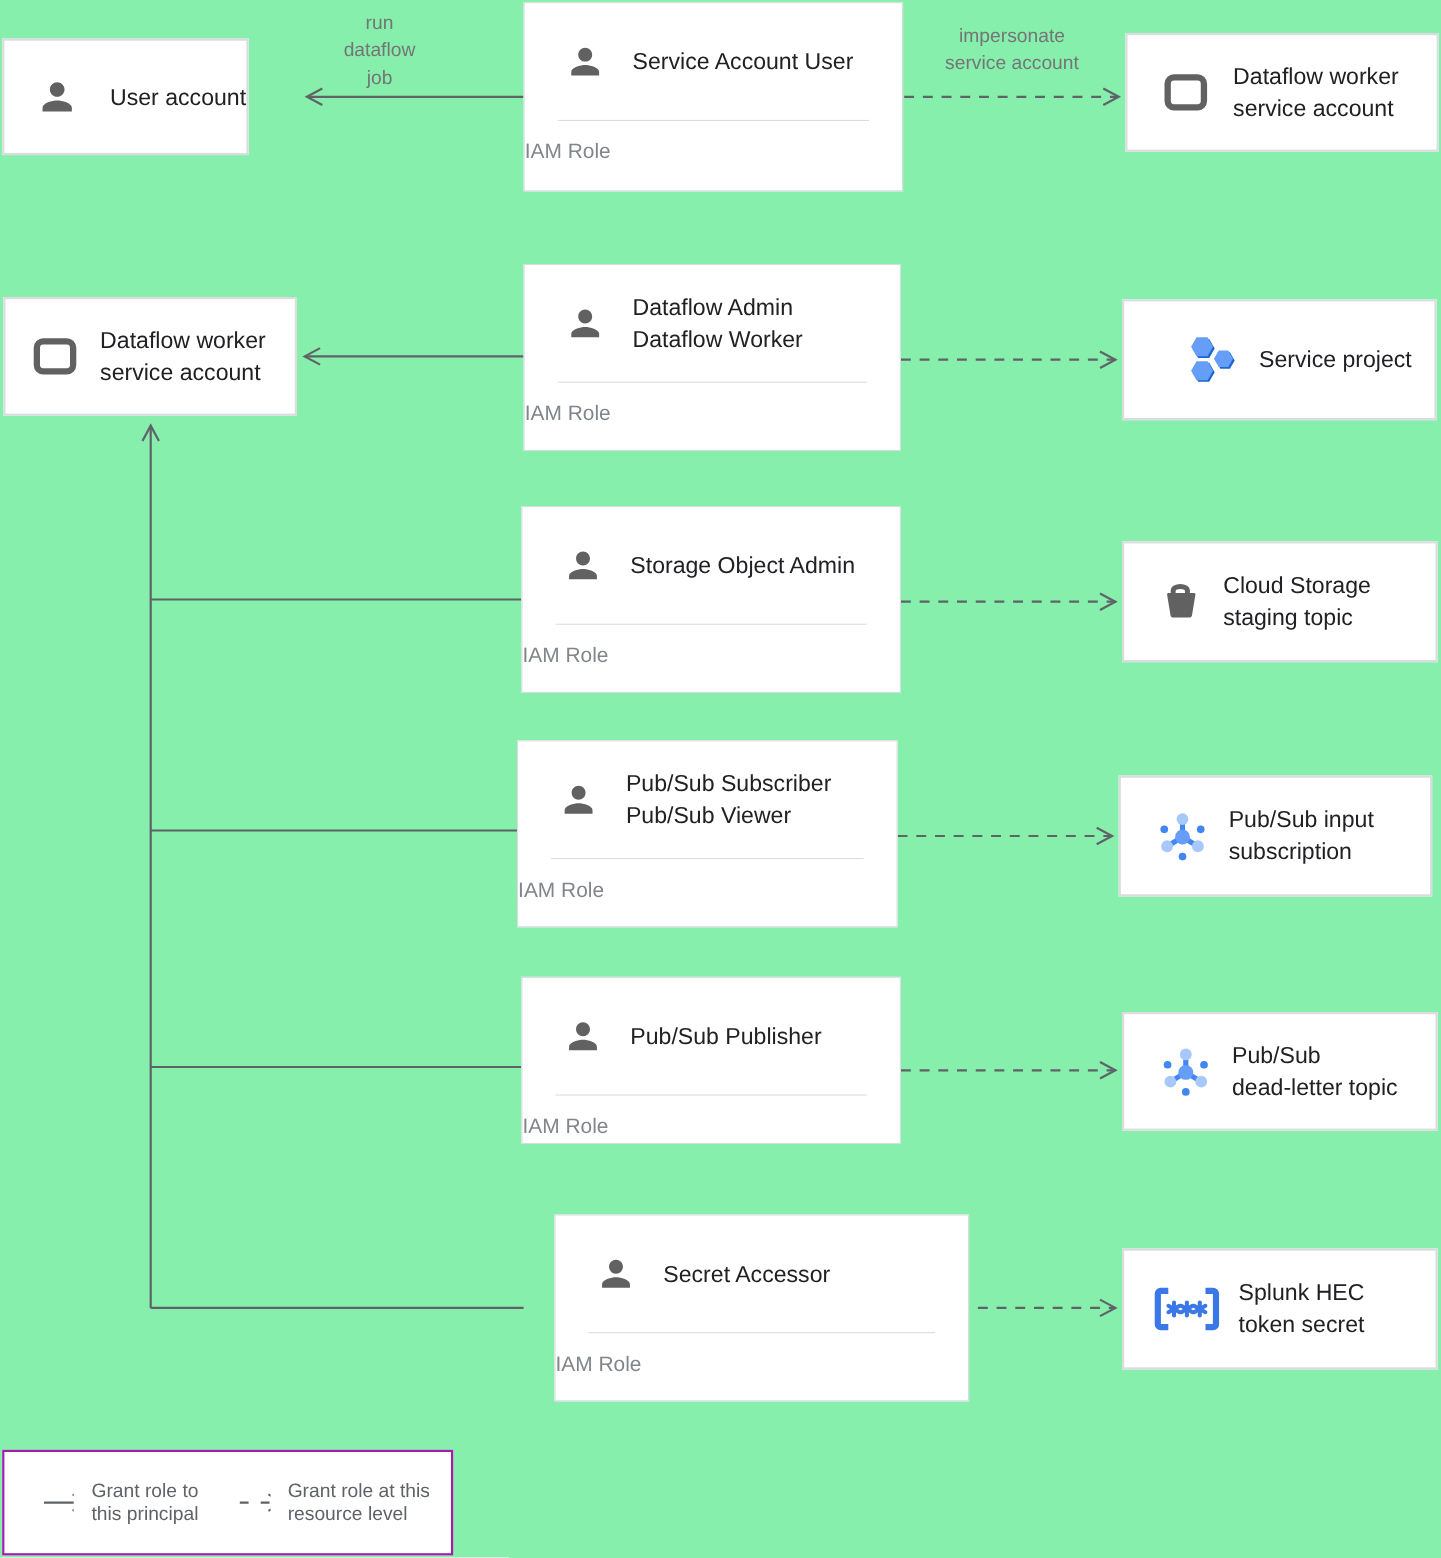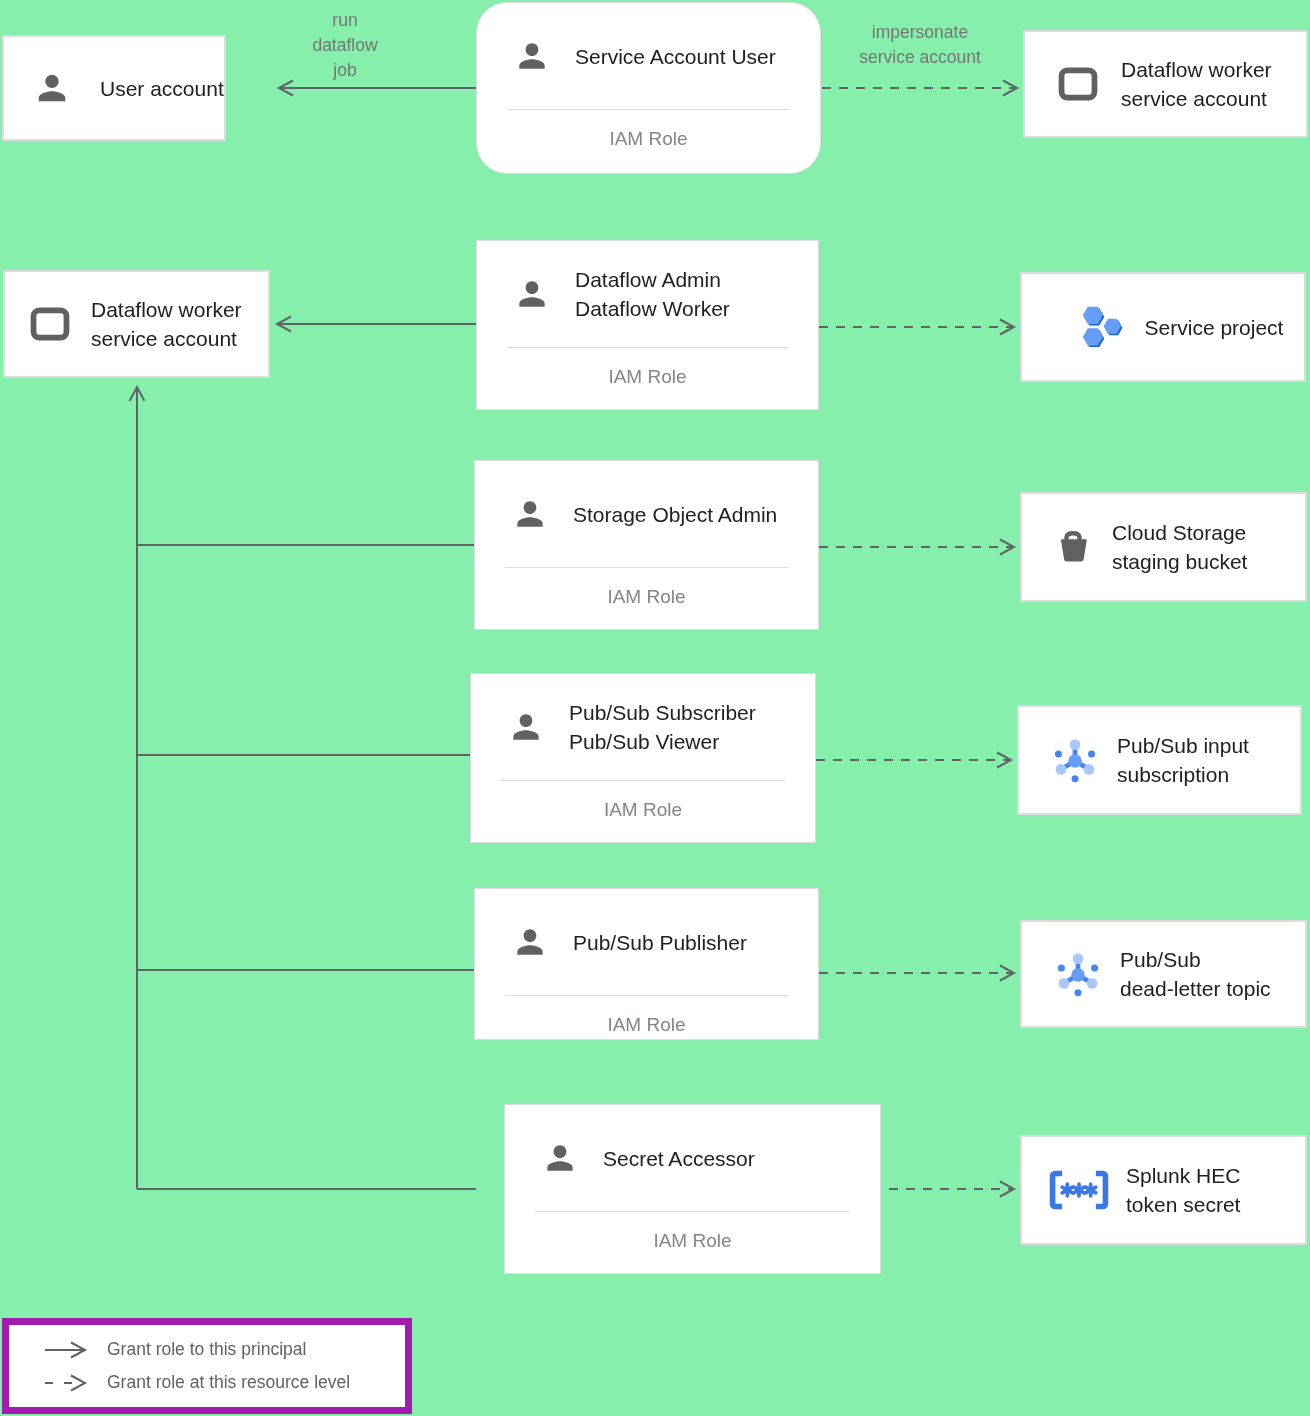--- a/index.html
+++ b/index.html
@@ -18,30 +18,30 @@
   .node-box .lines span { display:block; font-size:21px; line-height:29px; color:#202124; }
   .node-icon { flex:0 0 auto; }
 
   
   .role-box {
     position:absolute; background:#fff; border:1.5px solid #dadce0; z-index:2;
   }
   .role-top { height:106px; display:flex; align-items:center; padding-left:36px; gap:24px; }
   .role-top .lines span { display:block; font-size:21px; line-height:29px; color:#202124; }
   .role-divider { border-top:1.5px solid #dadce0; margin:0 30px; }
-  .role-sub { text-align:center; color:#80868b; font-size:19px; padding-top:18px; }
+  .role-sub { text-align:left; color:#80868b; font-size:19px; padding-top:18px; }
 
   
   .edge-label { position:absolute; text-align:center; color:#757575; font-size:17.5px; z-index:1; }
   .edge-label span { display:block; line-height:25px; }
 
   
   .legend {
-    position:absolute; border:7px solid #a21caf; background:#fff; z-index:2;
-    display:flex; flex-direction:column; justify-content:center; gap:12px; padding-left:34px;
+    position:absolute; border:2px solid #a21caf; background:#fff; z-index:2;
+    display:flex; flex-direction:row; justify-content:center; gap:12px; padding-left:34px;
   }
   .legend-row { display:flex; align-items:center; gap:16px; }
   .legend-row .legend-label { color:#5f6368; font-size:17.5px; }
 </style>
 </head>
 <body>
 
 <svg width="0" height="0" style="position:absolute" aria-hidden="true">
   <defs>
     <symbol id="sym-person" viewBox="0 0 24 24">
@@ -143,21 +143,21 @@
   <div class="node-box" style="left:2px; top:35px; width:224px; height:106px; padding-left:28px; gap:28px;">
     <svg class="node-icon" width="40" height="40" viewBox="0 0 24 24">
         <use href="#sym-person"></use>
       </svg>
     <div class="lines">
       <span>User account</span>
       <span></span>
     </div>
   </div>
 
-  <div class="role-box" style="left:476px; top:2px; width:345px; height:172px;border-radius:31px;">
+  <div class="role-box" style="left:476px; top:2px; width:345px; height:172px;">
     <div class="role-top">
       <svg class="node-icon" width="38" height="38" viewBox="0 0 24 24">
           <use href="#sym-person"></use>
         </svg>
       <div class="lines">
         <span>Service Account User</span>
         <span></span>
       </div>
     </div>
     <div class="role-divider"></div>
@@ -221,21 +221,21 @@
     <div class="role-divider"></div>
     <div class="role-sub">IAM Role</div>
   </div>
 
   <div class="node-box" style="left:1020px; top:492px; width:287px; height:110px; padding-left:30px; gap:18px;">
     <svg class="node-icon" width="42" height="42" viewBox="0 0 24 24">
         <use href="#sym-bucket"></use>
       </svg>
     <div class="lines">
       <span>Cloud Storage</span>
-      <span>staging bucket</span>
+      <span>staging topic</span>
     </div>
   </div>
 
   <div class="role-box" style="left:470px; top:673px; width:346px; height:170px;">
     <div class="role-top">
       <svg class="node-icon" width="38" height="38" viewBox="0 0 24 24">
           <use href="#sym-person"></use>
         </svg>
       <div class="lines">
         <span>Pub/Sub Subscriber</span>

